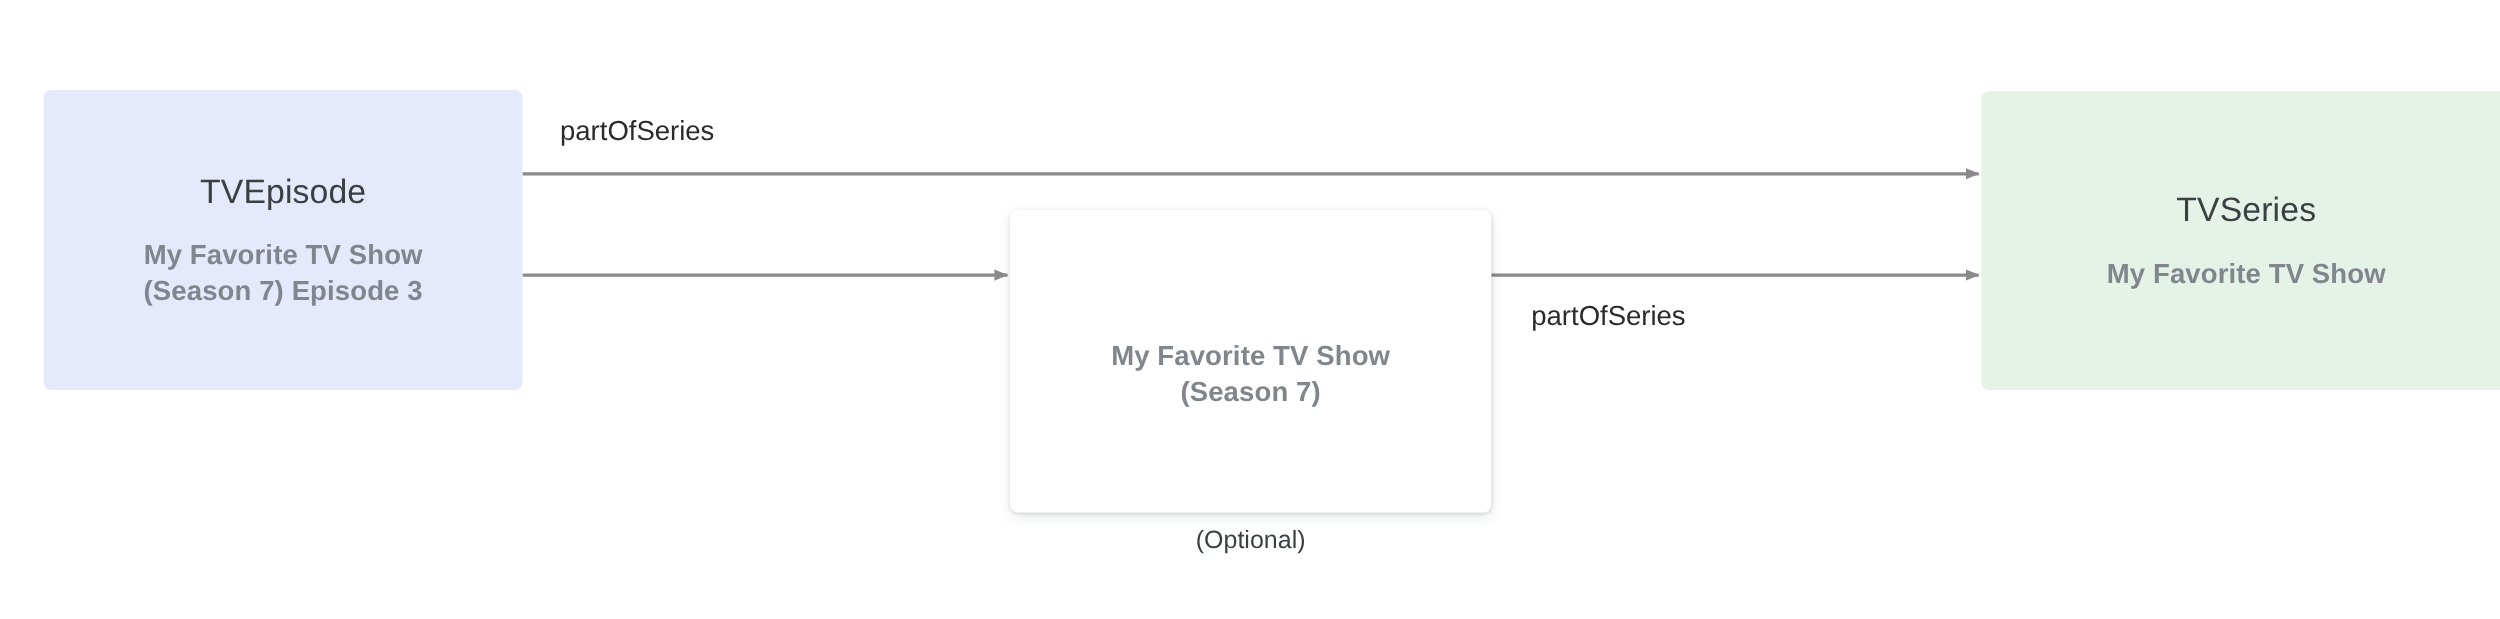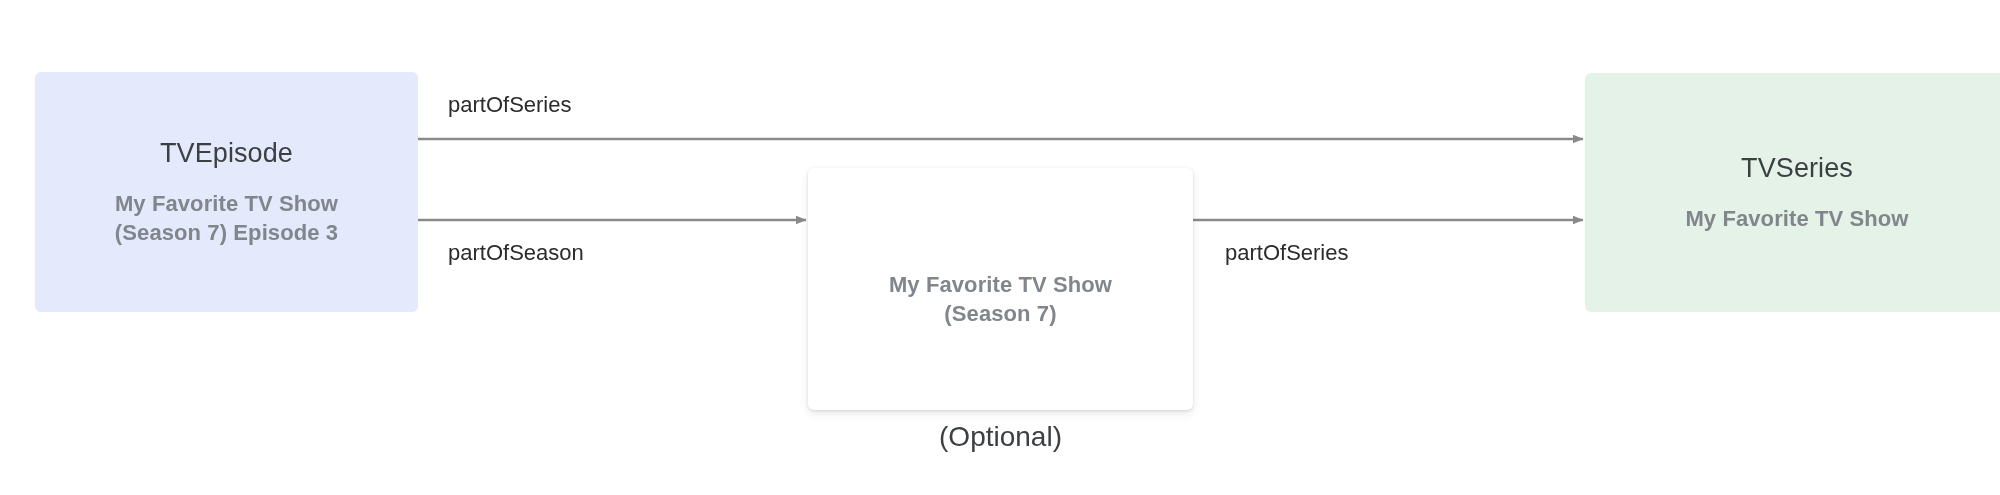--- a/index.html
+++ b/index.html
@@ -77,21 +77,21 @@
   }
 
   
   #season-optional {
     position: absolute;
     left: 808px;
     top: 420px;
     width: 385px;
     text-align: center;
     color: #3c4043;
-    font-size: 28px;
+    font-size: 20px;
     line-height: 1.2;
   }
 
   
   #edges {
     position: absolute;
     left: 0;
     top: 0;
     width: 2000px;
     height: 495px;
@@ -143,17 +143,16 @@
 
   <div id="season-optional">(Optional)</div>
 
   <div class="node" id="node-series">
     <div class="node-title">TVSeries</div>
     <div class="node-sub">My Favorite TV Show</div>
   </div>
 
   <div class="edge-label" id="label-episode-series">partOfSeries</div>
 
-  <div class="edge-label" id="label-episode-season">partOfSeason</div>
 
   <div class="edge-label" id="label-season-series">partOfSeries</div>
 
 </div>
 
 </body></html>

